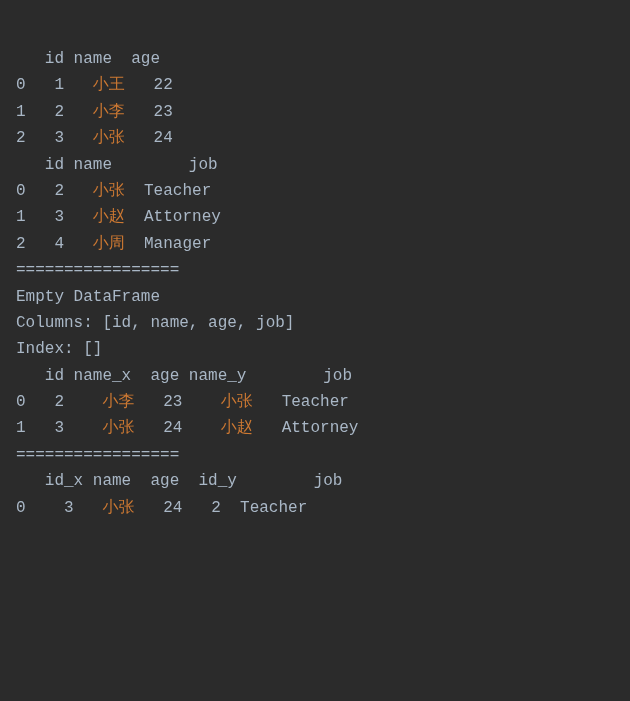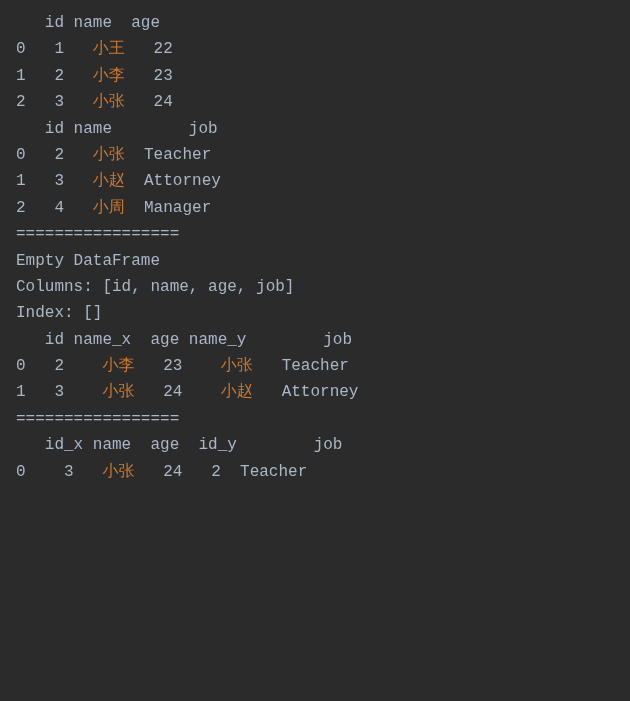--- a/index.html
+++ b/index.html
@@ -14,20 +14,21 @@
       font-family: 'Courier New', Courier, monospace;
       font-size: 16px;
       padding: 10px 16px;
       width: 630px;
       min-height: 701px;
     }
 
     .output-block {
       white-space: pre;
       line-height: 1.6;
+      margin-top: 36px;
     }
 
     .chinese {
       color: #cc7832;
     }
   </style>
 </head>
 <body>
 
 <div class="output-block"><div style="white-space: pre; line-height: 1.65;">   id name  age</div><div style="white-space: pre; line-height: 1.65;">0   1   <span class="chinese">小</span><span class="chinese">王</span>   22</div><div style="white-space: pre; line-height: 1.65;">1   2   <span class="chinese">小</span><span class="chinese">李</span>   23</div><div style="white-space: pre; line-height: 1.65;">2   3   <span class="chinese">小</span><span class="chinese">张</span>   24</div><div style="white-space: pre; line-height: 1.65;">   id name        job</div><div style="white-space: pre; line-height: 1.65;">0   2   <span class="chinese">小</span><span class="chinese">张</span>  Teacher</div><div style="white-space: pre; line-height: 1.65;">1   3   <span class="chinese">小</span><span class="chinese">赵</span>  Attorney</div><div style="white-space: pre; line-height: 1.65;">2   4   <span class="chinese">小</span><span class="chinese">周</span>  Manager</div><div style="white-space: pre; line-height: 1.65; color: rgb(169, 183, 198);">=================</div><div style="white-space: pre; line-height: 1.65; color: rgb(169, 183, 198);">Empty DataFrame</div><div style="white-space: pre; line-height: 1.65; color: rgb(169, 183, 198);">Columns: [id, name, age, job]</div><div style="white-space: pre; line-height: 1.65; color: rgb(169, 183, 198);">Index: []</div><div style="white-space: pre; line-height: 1.65;">   id name_x  age name_y        job</div><div style="white-space: pre; line-height: 1.65;">0   2    <span class="chinese">小</span><span class="chinese">李</span>   23    <span class="chinese">小</span><span class="chinese">张</span>   Teacher</div><div style="white-space: pre; line-height: 1.65;">1   3    <span class="chinese">小</span><span class="chinese">张</span>   24    <span class="chinese">小</span><span class="chinese">赵</span>   Attorney</div><div style="white-space: pre; line-height: 1.65; color: rgb(169, 183, 198);">=================</div><div style="white-space: pre; line-height: 1.65;">   id_x name  age  id_y        job</div><div style="white-space: pre; line-height: 1.65;">0    3   <span class="chinese">小</span><span class="chinese">张</span>   24   2  Teacher</div></div>

